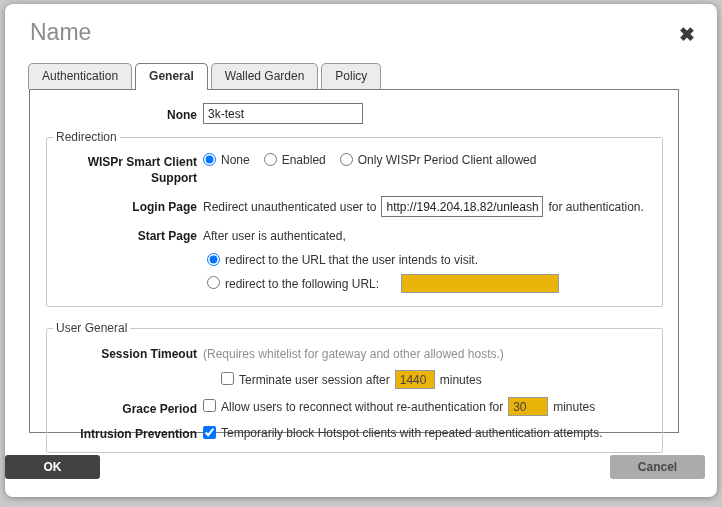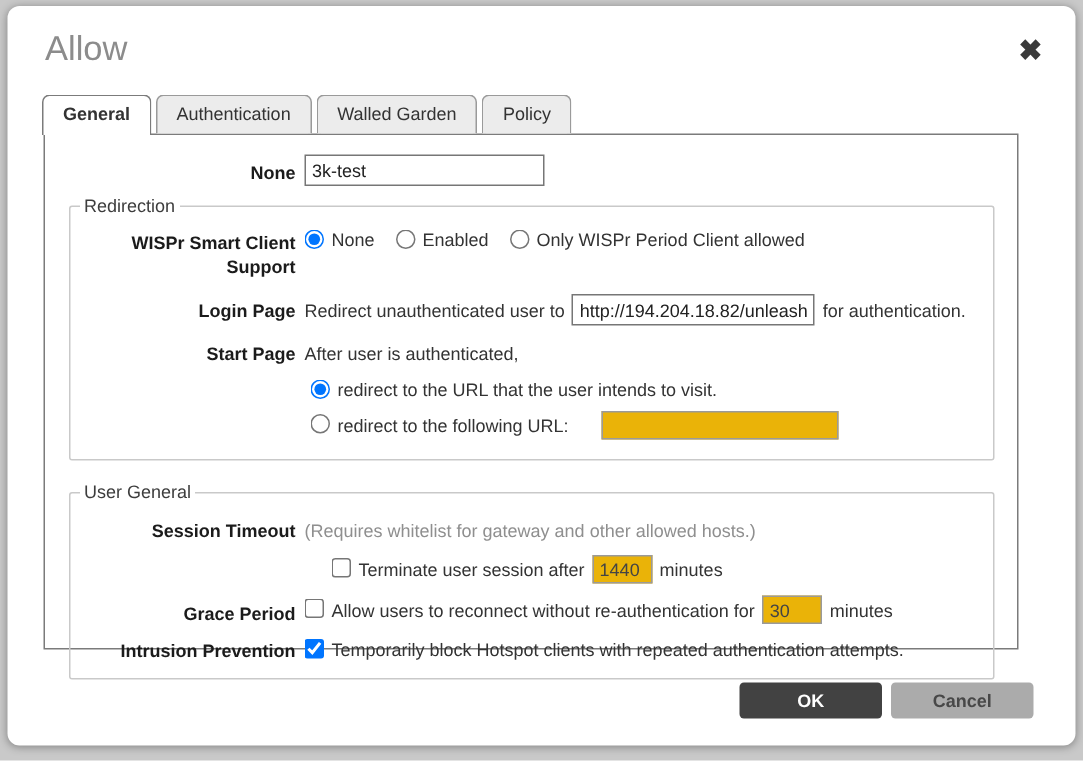--- a/index.html
+++ b/index.html
@@ -90,44 +90,44 @@
   }
   .radio-opt { margin-right:14px; display:inline-flex; align-items:center; }
   .hint { color:#8f8f8f; padding-top:3px; }
   .sub-line { margin-top:8px; margin-left:4px; }
   .indent { margin-left:18px;align-items:center; }
   .mt6 { margin-top:6px; }
   .mb10 { margin-bottom:10px; }
   .mb8 { margin-bottom:8px; }
   .wispr-row .row-label { padding-top:2px; }
   .footer {
-    display:flex; justify-content:flex-end;
-    margin:22px 28px 0 0;
+    display:flex; justify-content:space-between;
+    margin:22px 12px 0 0;
   }
   .btn {
     width:95px; height:24px;
     font-size:12px; font-weight:bold; font-family:inherit;
     border:none; border-radius:3px; cursor:pointer;
   }
   .btn-ok { background:#424242; color:#ffffff; margin-right:6px; }
   .btn-cancel { background:#ababab; color:#484848; }
 </style>
 </head>
 <body>
 
 <div class="dialog">
 
   <div class="dialog-header">
-    <div class="dialog-title">Allow</div>
+    <div class="dialog-title">Name</div>
     <div class="close-btn">✖</div>
   </div>
 
   <div class="tabs">
+    <div class="tab">Authentication</div>
     <div class="tab active">General</div>
-    <div class="tab">Authentication</div>
     <div class="tab">Walled Garden</div>
     <div class="tab">Policy</div>
   </div>
 
   <div class="panel">
 
     <div class="row name-row">
       <div class="row-label">None</div>
       <div class="row-content">
         <input class="text-input name-input" type="text" value="3k-test" style="">

